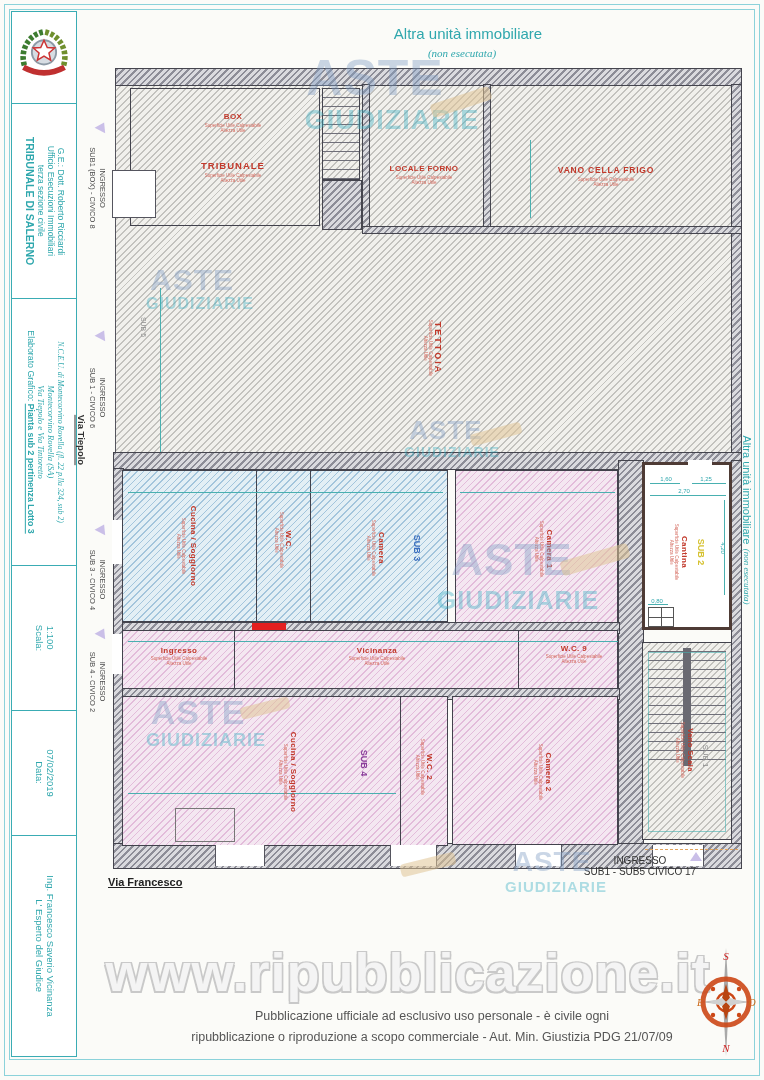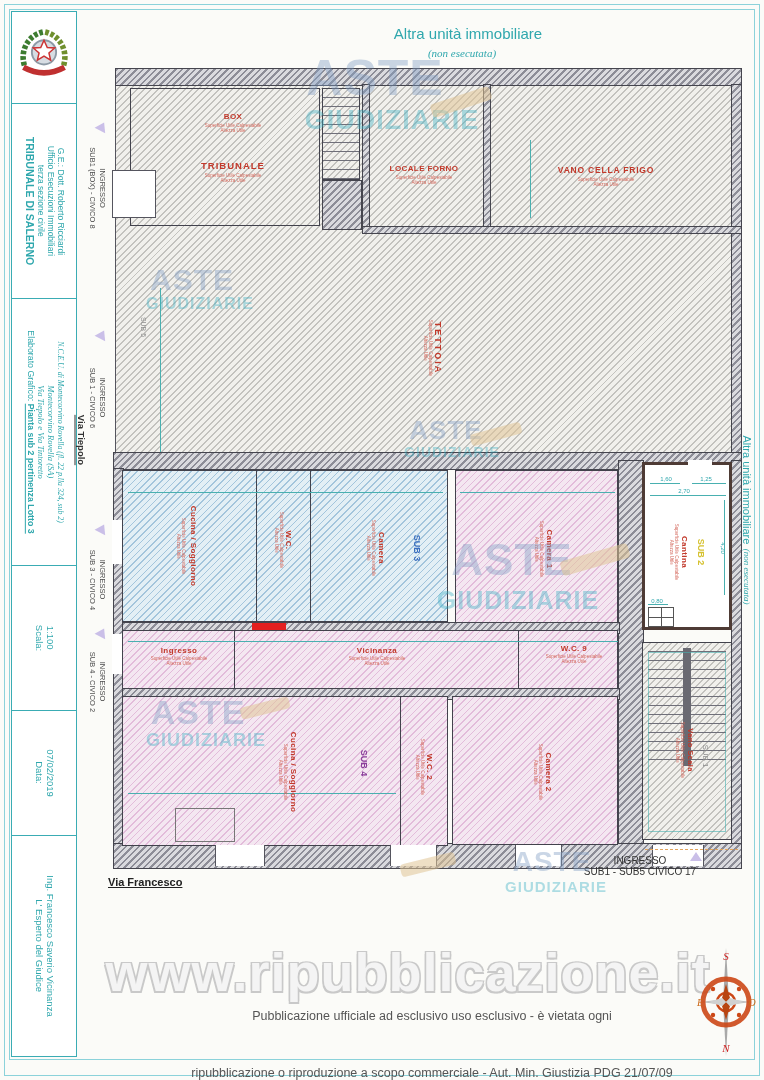--- a/index.html
+++ b/index.html
@@ -319,22 +319,22 @@
 <div class="c wm wm-a" style="left:198px;top:712px;font-size:34px">ASTE</div>
 <div class="c wm wm-g" style="left:206px;top:740px;font-size:18px">GIUDIZIARIE</div>
 <div class="gavel" style="left:240px;top:702px;width:50px;height:12px;transform:rotate(-14deg)"></div>
 
 <div class="c wm wm-a" style="left:552px;top:862px;font-size:28px">ASTE</div>
 <div class="c wm wm-g" style="left:556px;top:886px;font-size:15px">GIUDIZIARIE</div>
 <div class="gavel" style="left:400px;top:858px;width:56px;height:13px;transform:rotate(-14deg)"></div>
 
 <div class="c" style="left:408px;top:972px;font-size:54px;font-weight:bold;color:#f4f4f4;white-space:nowrap;letter-spacing:1px;
             text-shadow:1.5px 1.5px 0 #c9c9c9,-1.5px -1.5px 0 #c9c9c9,1.5px -1.5px 0 #c9c9c9,-1.5px 1.5px 0 #c9c9c9">www.ripubblicazione.it</div>
-<div class="c" style="left:432px;top:1016px;font-size:12.5px;color:#555;white-space:nowrap">Pubblicazione ufficiale ad esclusivo uso esclusivo - è vietata ogni</div>
-<div class="c" style="left:432px;top:1073px;font-size:12.5px;color:#555;white-space:nowrap">ripubblicazione o riproduzione a scopo commerciale - Aut. Min. Giustizia PDG 21/07/09</div>
+<div class="c" style="left:432px;top:1016px;font-size:12.5px;color:#555;white-space:nowrap">Pubblicazione ufficiale ad esclusivo uso personale - è civile ogni</div>
+<div class="c" style="left:432px;top:1037px;font-size:12.5px;color:#555;white-space:nowrap">ripubblicazione o riproduzione a scopo commerciale - Aut. Min. Giustizia PDG 21/07/09</div>
 
 <svg width="64" height="112" viewBox="0 0 64 112" style="position:absolute;left:694px;top:946px">
   <polygon points="32,2 35,56 32,110 29,56" fill="#a9a9a9"></polygon>
   <polygon points="6,56 32,53 58,56 32,59" fill="#bdbdbd"></polygon>
   <circle cx="32" cy="56" r="23" fill="none" stroke="#cc4716" stroke-width="5" opacity="0.9"></circle>
   <circle cx="32" cy="56" r="9" fill="none" stroke="#cc4716" stroke-width="2.5"></circle>
   <polygon points="32,38 36,52 32,56 28,52" fill="#b84512"></polygon>
   <polygon points="32,74 36,60 32,56 28,60" fill="#b84512"></polygon>
   <polygon points="14,56 28,52 32,56 28,60" fill="#d0d0d0"></polygon>
   <polygon points="50,56 36,52 32,56 36,60" fill="#d0d0d0"></polygon>

